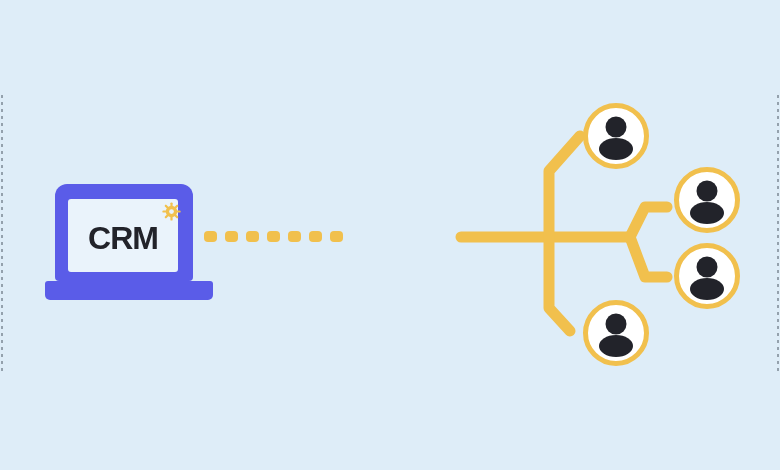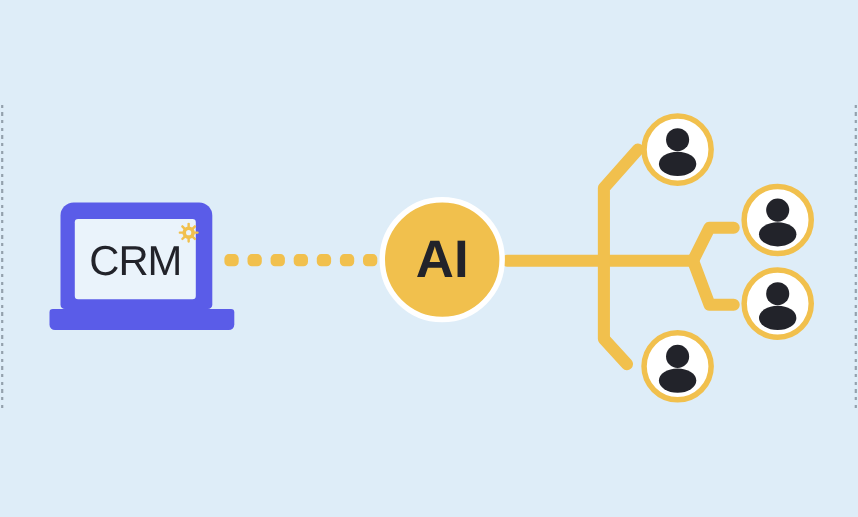--- a/index.html
+++ b/index.html
@@ -35,21 +35,21 @@
     background:var(--laptop-blue);
     border-radius:12px 12px 4px 4px;
   }
   .laptop-screen{
     position:absolute;left:13px;top:15px;width:110px;height:73px;
     background:var(--screen);
     border-radius:3px;
     display:flex;align-items:center;justify-content:center;
   }
   .crm-label{
-    font-weight:normal;font-size:38px;letter-spacing:-1px;
+    font-weight:bold;font-size:32px;letter-spacing:-1px;
     color:var(--dark);
     padding-top:6px;
   }
   .gear{
     position:absolute;left:94px;top:3px;width:19px;height:19px;
   }
   .laptop-base{
     position:absolute;left:45px;top:281px;width:168px;height:19px;
     background:var(--laptop-blue);
     border-radius:3px 3px 5px 5px;
@@ -142,23 +142,20 @@
   <div class="dash-row">
     <div class="dash"></div>
     <div class="dash"></div>
     <div class="dash"></div>
     <div class="dash"></div>
     <div class="dash"></div>
     <div class="dash"></div>
     <div class="dash"></div>
   </div>
 
-  <div class="ai-node">
-    <span class="ai-label">AI</span>
-  </div>
 
   <div class="user-node p1">
     <svg width="56" height="56" viewBox="0 0 56 56" aria-hidden="true">
       <circle class="person" cx="28" cy="19" r="10.5"></circle>
       <ellipse class="person" cx="28" cy="41" rx="17" ry="11"></ellipse>
     </svg>
   </div>
   <div class="user-node p2">
     <svg width="56" height="56" viewBox="0 0 56 56" aria-hidden="true">
       <circle class="person" cx="28" cy="19" r="10.5"></circle>

